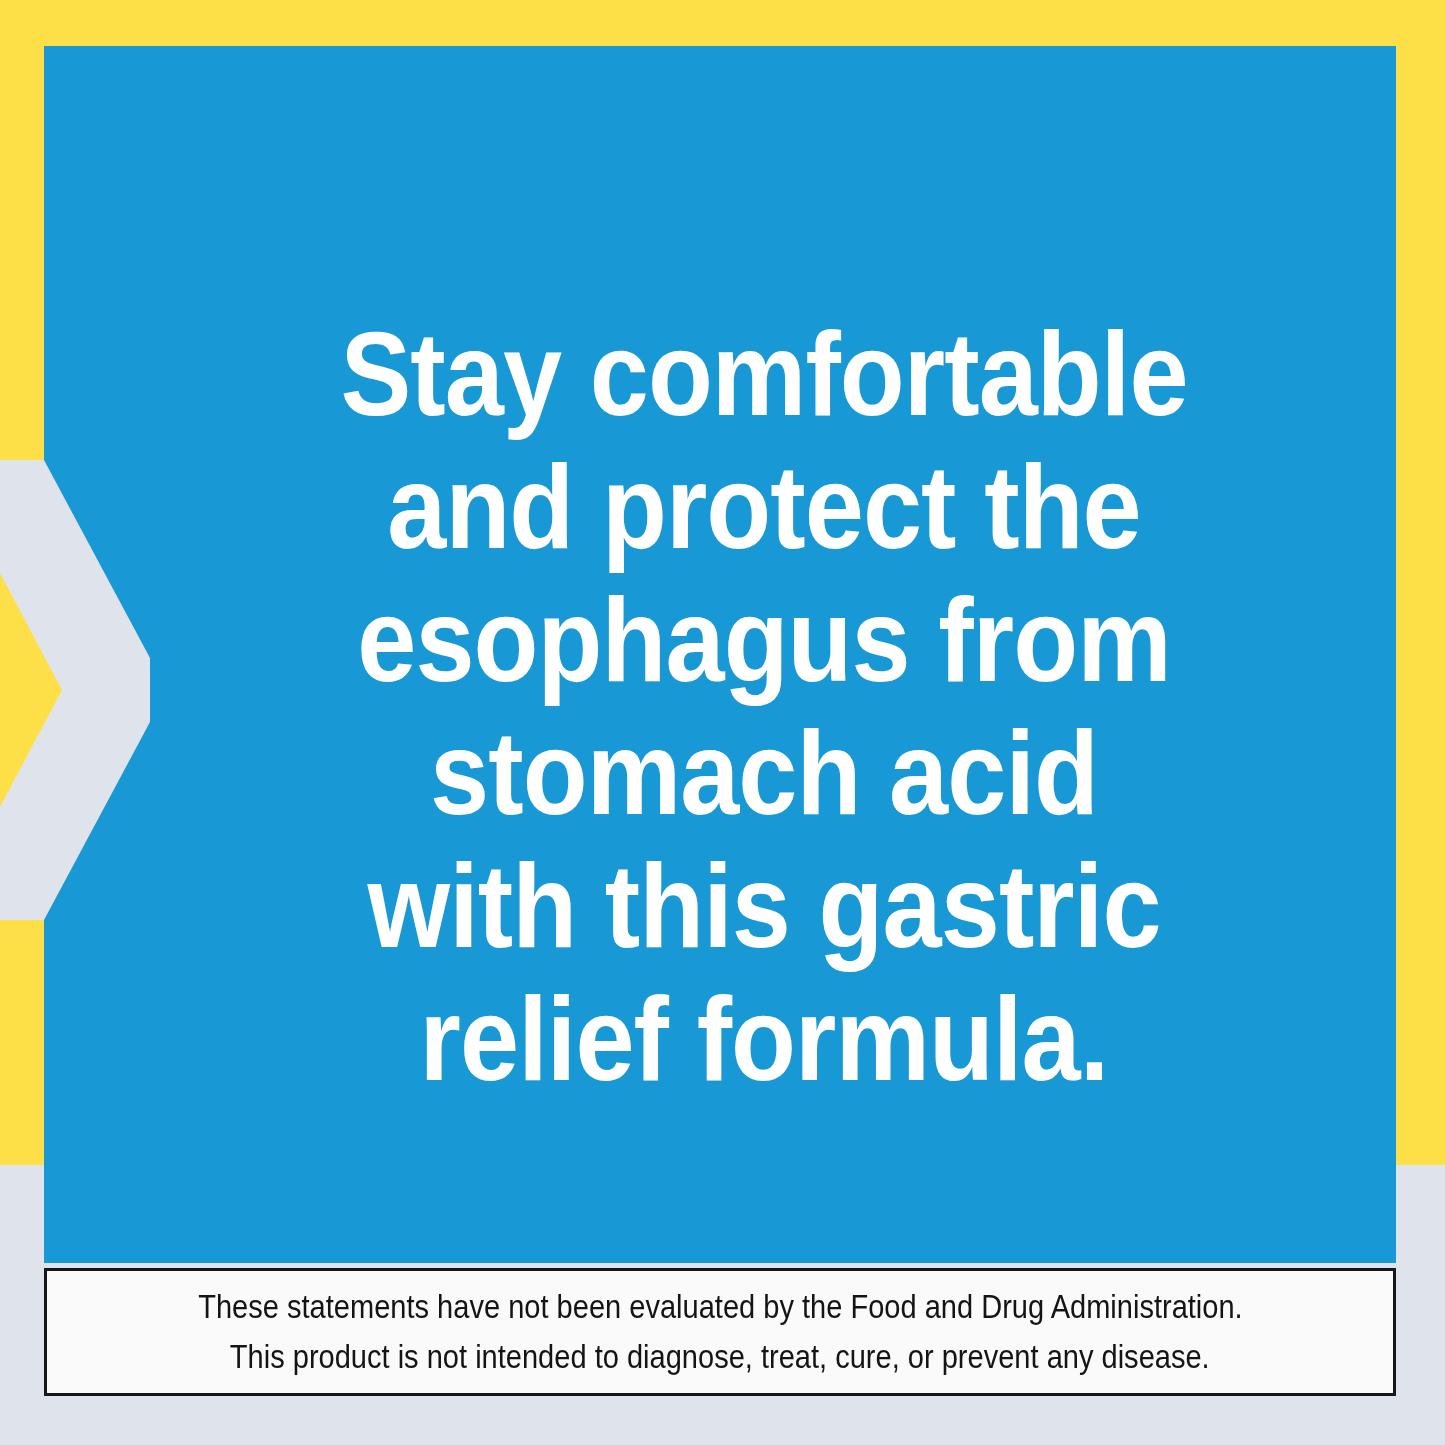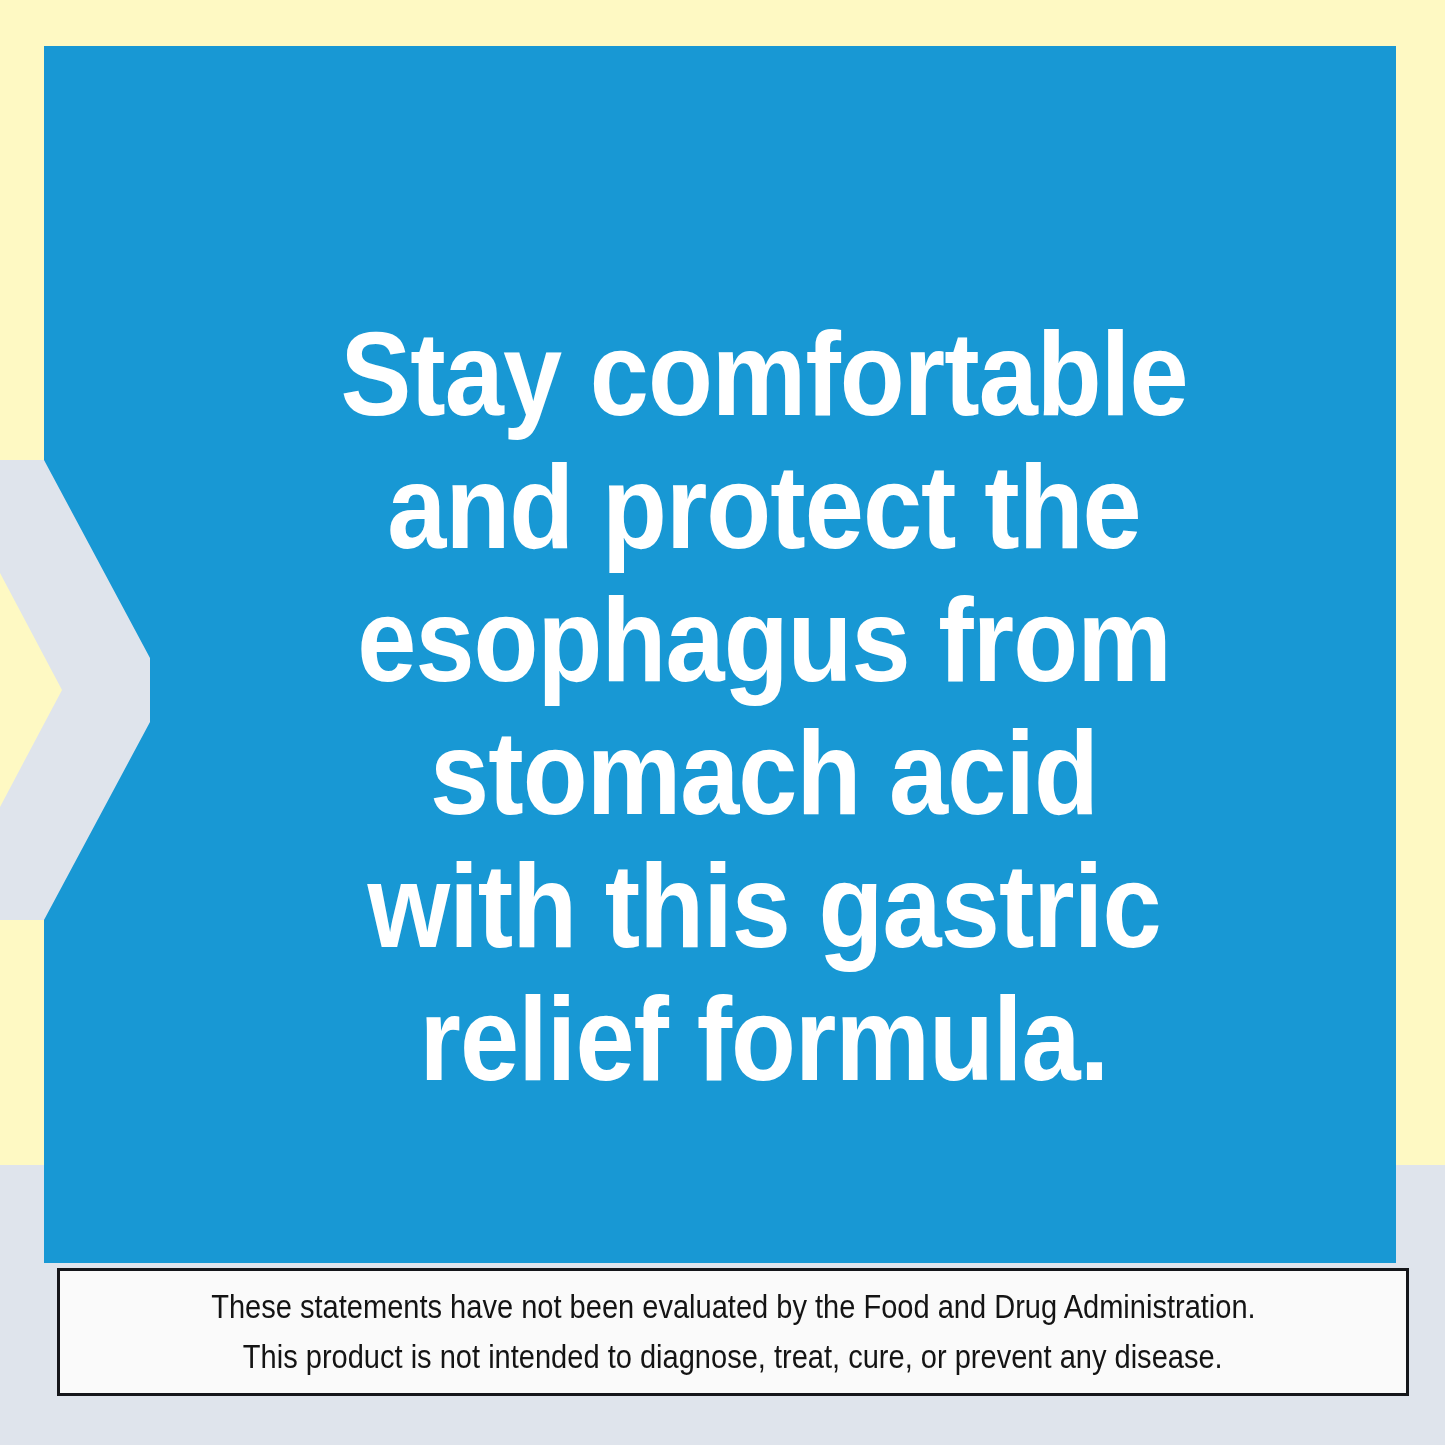--- a/index.html
+++ b/index.html
@@ -11,21 +11,21 @@
     height: 1445px;
     background: #dfe4ec;
     font-family: "Liberation Sans", sans-serif;
     overflow: hidden;
   }
 
   #poster {
     position: relative;
     width: 1445px;
     height: 1165px;
-    background: #fef9c3;
+    background: #fde047;
   }
 
   
   .hero-panel {
     position: absolute;
     left: 44px;
     top: 46px;
     width: 1352px;
     height: 1217px;
     background: #1898d4;
@@ -79,21 +79,20 @@
     top: 1268px;
     width: 1352px;
     height: 128px;
     background: #fafafa;
     border: 3px solid #15161a;
     box-sizing: border-box;
     display: flex;
     flex-direction: column;
     align-items: center;
     justify-content: center;
-    margin-left: 13px;
   }
   .disclaimer-line {
     color: #141414;
     font-family: "Liberation Sans Narrow", "Liberation Sans", sans-serif;
     font-size: 33px;
     line-height: 50px;
     font-stretch: condensed;
     transform: scaleX(0.88);
     white-space: nowrap;
   }

